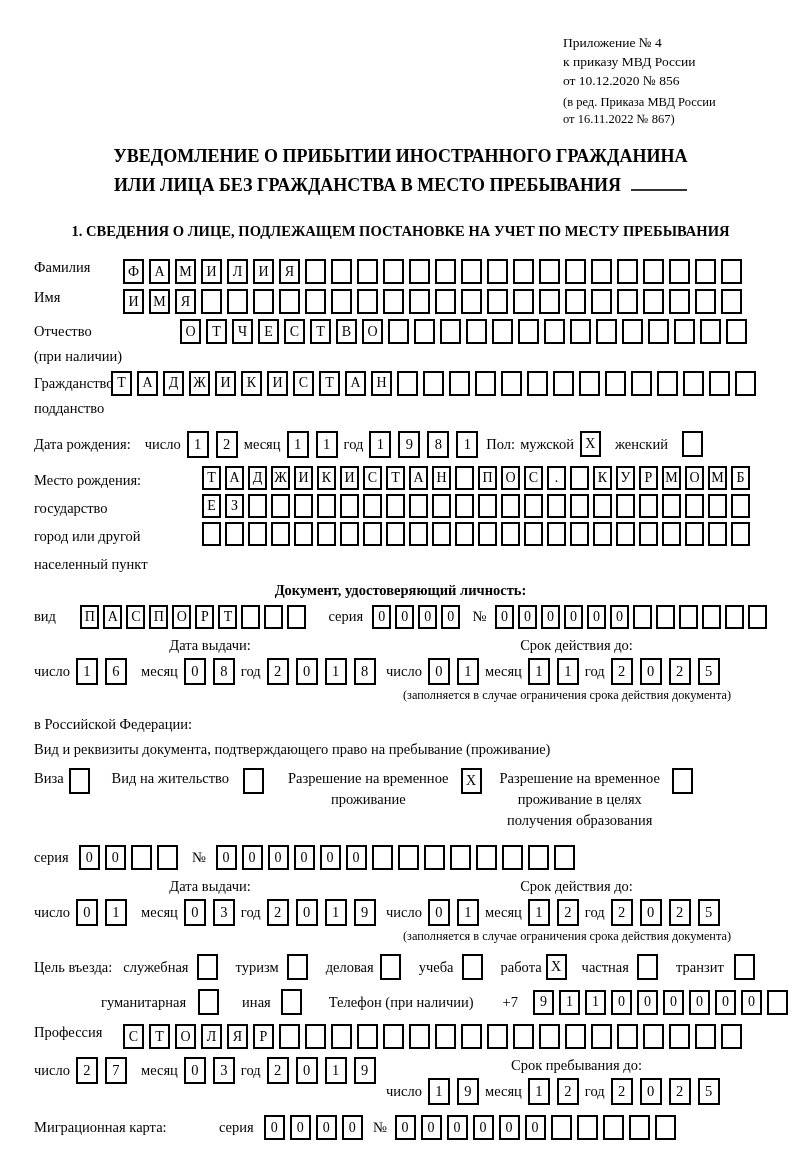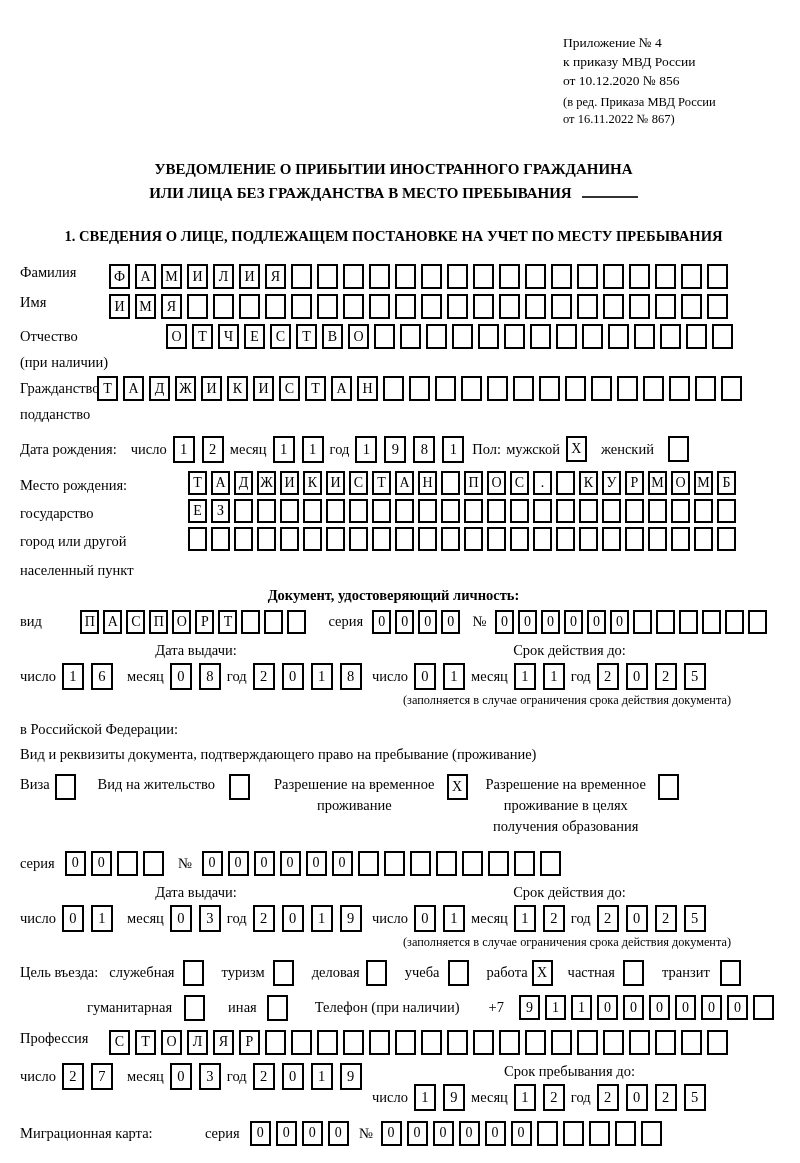--- a/index.html
+++ b/index.html
@@ -1,28 +1,28 @@
 <!DOCTYPE html>
 <html><head>
 <meta charset="utf-8">
 <style>
   html,body{margin:0;padding:0;background:#ffffff;}
   body{
     width:800px;height:1163px;overflow:hidden;color:#000;
     font-family:"Liberation Serif","DejaVu Serif",serif;
     font-size:14.5px;
   }
-  .page{box-sizing:border-box;width:797px;height:1163px;padding:34px 30px 0 20px;position:relative;}
+  .page{box-sizing:border-box;width:797px;height:1163px;padding:34px 30px 0 34px;position:relative;}
 
   
   .hdr{margin-left:auto;width:204px;line-height:1.4;font-size:13.5px;}
   .hdr .amend{margin-top:3px;font-size:12.5px;line-height:1.35;}
   .forma{margin-top:17px;text-align:right;font-weight:bold;font-size:15px;padding-right:6px;letter-spacing:.3px;}
 
-  .title{margin-top:30px;text-align:center;font-weight:bold;font-size:15px;line-height:1.6;}
+  .title{margin-top:15px;text-align:center;font-weight:bold;font-size:18px;line-height:1.6;}
   .uline{display:inline-block;width:56px;border-bottom:2px solid #333;height:.95em;margin-left:10px;vertical-align:baseline;}
   .sec{margin:23px 0 19px;text-align:center;font-weight:bold;font-size:14.6px;}
 
   
   .frow{display:flex;align-items:flex-start;margin-bottom:5px;}
   .lbl{white-space:nowrap;}
   .lw-a{width:89px;flex:0 0 auto;}
   .lw-b{width:146px;flex:0 0 auto;line-height:1.75;}
   .lw-c{width:77px;flex:0 0 auto;line-height:1.75;}
   .lw-d{width:168px;flex:0 0 auto;line-height:1.95;}

